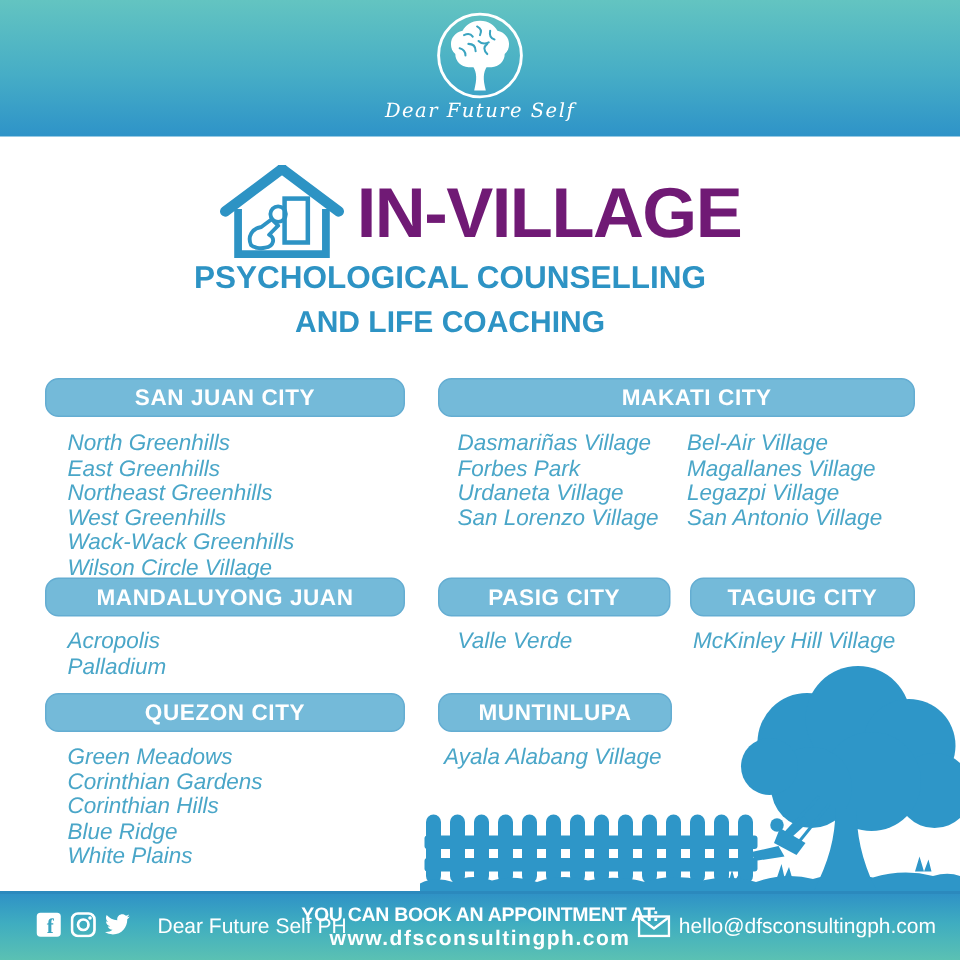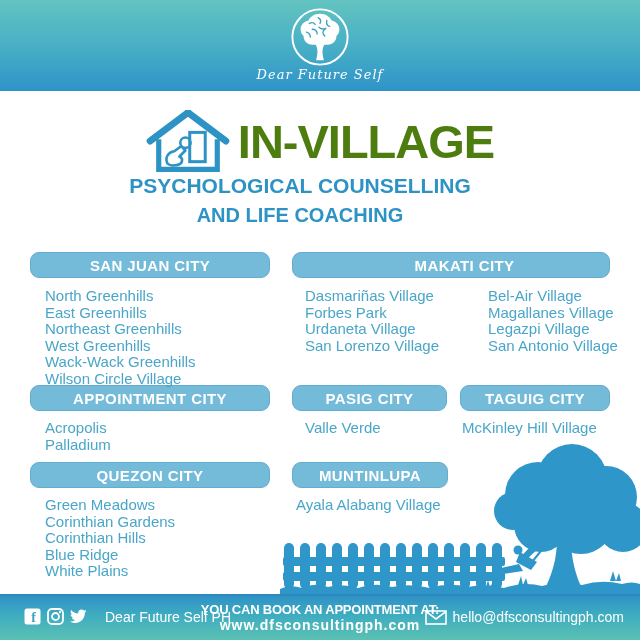--- a/index.html
+++ b/index.html
@@ -8,36 +8,36 @@
   
   .header{position:absolute;left:0;top:0;width:640px;height:91px;
     background:linear-gradient(180deg,#63c4c1 0%,#46adc6 55%,#2e93c8 100%);}
   .logo-circle{position:absolute;left:289px;top:6px;width:62px;height:62px;}
   .brand-script{position:absolute;left:0;top:67px;width:640px;text-align:center;
     color:#ffffff;font-family:"DejaVu Serif",serif;font-style:italic;font-size:13px;letter-spacing:1px;}
 
   
   .title-row{position:absolute;left:0;top:110px;width:640px;display:flex;justify-content:center;align-items:center;gap:8px;}
   .house-icon{width:84px;height:62px;flex:0 0 auto;}
-  .title-main{color:#4d7c0f;font-size:47px;font-weight:bold;letter-spacing:-1px;line-height:1;}
+  .title-main{color:#701a75;font-size:47px;font-weight:bold;letter-spacing:-1px;line-height:1;}
   .subtitle{position:absolute;left:0;width:600px;text-align:center;color:#2d93c4;font-weight:bold;}
   .subtitle1{top:174px;font-size:21px;letter-spacing:0px;}
   .subtitle2{top:204px;font-size:20px;}
 
   
   .pill{position:absolute;height:26px;background:#74bad9;border:1px solid #64add2;border-radius:9px;
     color:#ffffff;font-weight:bold;font-size:15px;display:flex;align-items:center;justify-content:center;
     letter-spacing:0.4px;box-sizing:border-box;}
-  .vlist{position:absolute;color:#4aa6c8;font-size:15px;line-height:16.5px;white-space:nowrap;}
+  .vlist{position:absolute;color:#4aa6c8;font-size:15px;line-height:16.5px;white-space:nowrap;font-style:italic;}
 
   .pill-sanjuan{left:30px;top:252px;width:240px;}
   .list-sanjuan{left:45px;top:288px;}
   .pill-makati{left:292px;top:252px;width:318px;padding-left:27px;}
   .list-makati1{left:305px;top:288px;}
-  .list-makati2{left:488px;top:288px;}
+  .list-makati2{left:458px;top:288px;}
   .pill-mandaluyong{left:30px;top:385px;width:240px;}
   .list-mandaluyong{left:45px;top:420px;}
   .pill-pasig{left:292px;top:385px;width:155px;}
   .list-pasig{left:305px;top:420px;}
   .pill-taguig{left:460px;top:385px;width:150px;}
   .list-taguig{left:462px;top:420px;}
   .pill-quezon{left:30px;top:462px;width:240px;}
   .list-quezon{left:45px;top:497px;}
   .pill-muntinlupa{left:292px;top:462px;width:156px;}
   .list-muntinlupa{left:296px;top:497px;}
@@ -92,21 +92,21 @@
         <path d="M24 62c-3-7 1-13 8-14l8-6 5 5-7 7c5 2 4 9-3 10-4 1-9 0-11-2z" stroke-width="3" stroke-linejoin="round"></path>
       </g>
     </svg>
     <div class="title-main">IN-VILLAGE</div>
   </div>
   <div class="subtitle subtitle1">PSYCHOLOGICAL COUNSELLING</div>
   <div class="subtitle subtitle2">AND LIFE COACHING</div>
 
   <div class="pill pill-sanjuan">SAN JUAN CITY</div>
   <div class="pill pill-makati">MAKATI CITY</div>
-  <div class="pill pill-mandaluyong">APPOINTMENT CITY</div>
+  <div class="pill pill-mandaluyong">MANDALUYONG JUAN</div>
   <div class="pill pill-pasig">PASIG CITY</div>
   <div class="pill pill-taguig">TAGUIG CITY</div>
   <div class="pill pill-quezon">QUEZON CITY</div>
   <div class="pill pill-muntinlupa">MUNTINLUPA</div>
 
   <div class="vlist list-sanjuan">
       <div class="village-line">North Greenhills</div>
       <div class="village-line">East Greenhills</div>
       <div class="village-line">Northeast Greenhills</div>
       <div class="village-line">West Greenhills</div>

